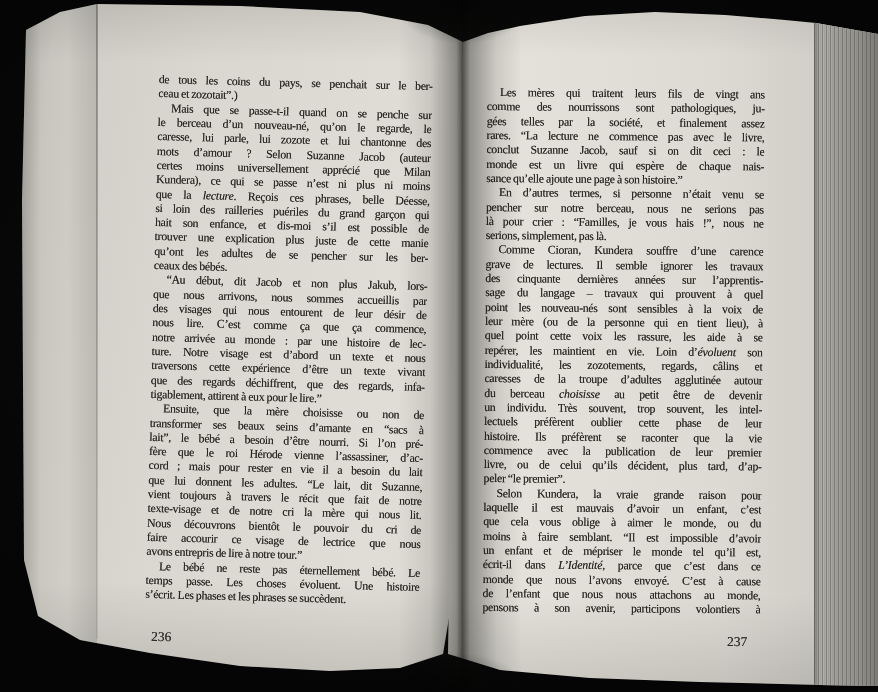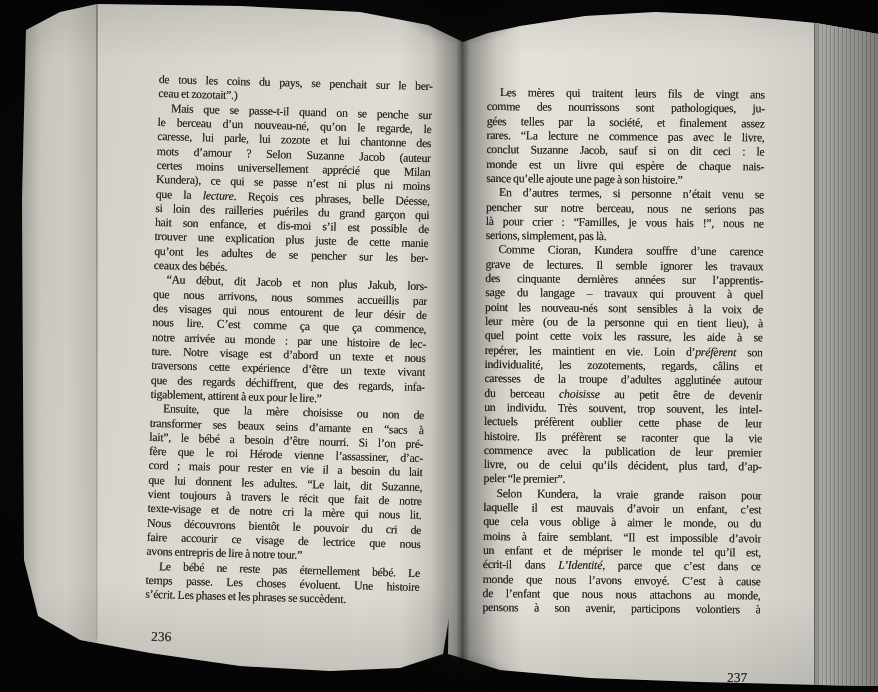--- a/index.html
+++ b/index.html
@@ -56,21 +56,21 @@
   .text-left{left:159px;top:72px;width:274px;transform:rotate(1.5deg);transform-origin:0 0;}
   .text-right{left:487px;top:85px;width:278px;transform:rotate(0.5deg);transform-origin:0 0;}
   .line{height:14.32px;overflow:hidden;text-align:justify;}
   .just{text-align-last:justify;}
   .ind{text-indent:13px;}
   .line i{font-style:italic;letter-spacing:-0.2px;}
 
   .page-num{position:absolute;color:#2b2823;font-size:13.5px;
     text-shadow:0 0 .4px rgba(43,40,35,.6);}
   .num-left{left:151px;top:629px;transform:rotate(1.5deg);}
-  .num-right{left:727px;top:670px;transform:rotate(0.5deg);}
+  .num-right{left:727px;top:634px;transform:rotate(0.5deg);}
 </style>
 </head>
 <body>
 
 <div class="book">
 
   <div class="page page-left">
     <div class="edge-stack-tint"></div>
     <div class="crease"></div>
     <div class="text-block text-left">
@@ -129,21 +129,21 @@
         <div class="line just"><span>pencher sur notre berceau, nous ne serions pas</span></div>
         <div class="line just"><span>là pour crier : “Familles, je vous hais !”, nous ne</span></div>
         <div class="line"><span>serions, simplement, pas là.</span></div>
         <div class="line just ind"><span>Comme Cioran, Kundera souffre d’une carence</span></div>
         <div class="line just"><span>grave de lectures. Il semble ignorer les travaux</span></div>
         <div class="line just"><span>des cinquante dernières années sur l’apprentis-</span></div>
         <div class="line just"><span>sage du langage – travaux qui prouvent à quel</span></div>
         <div class="line just"><span>point les nouveau-nés sont sensibles à la voix de</span></div>
         <div class="line just"><span>leur mère (ou de la personne qui en tient lieu), à</span></div>
         <div class="line just"><span>quel point cette voix les rassure, les aide à se</span></div>
-        <div class="line just"><span>repérer, les maintient en vie. Loin d’</span><i>préfèrent</i><span> son</span></div>
+        <div class="line just"><span>repérer, les maintient en vie. Loin d’</span><i>évoluent</i><span> son</span></div>
         <div class="line just"><span>individualité, les zozotements, regards, câlins et</span></div>
         <div class="line just"><span>caresses de la troupe d’adultes agglutinée autour</span></div>
         <div class="line just"><span>du berceau </span><i>choisisse</i><span> au petit être de devenir</span></div>
         <div class="line just"><span>un individu. Très souvent, trop souvent, les intel-</span></div>
         <div class="line just"><span>lectuels préfèrent oublier cette phase de leur</span></div>
         <div class="line just"><span>histoire. Ils préfèrent se raconter que la vie</span></div>
         <div class="line just"><span>commence avec la publication de leur premier</span></div>
         <div class="line just"><span>livre, ou de celui qu’ils décident, plus tard, d’ap-</span></div>
         <div class="line"><span>peler “le premier”.</span></div>
         <div class="line just ind"><span>Selon Kundera, la vraie grande raison pour</span></div>

